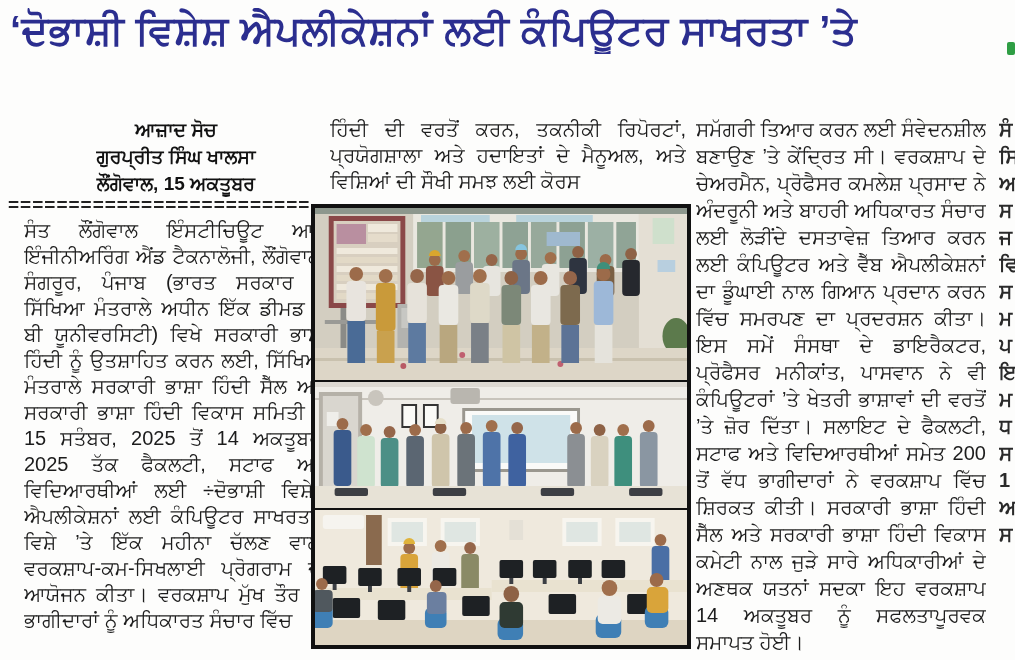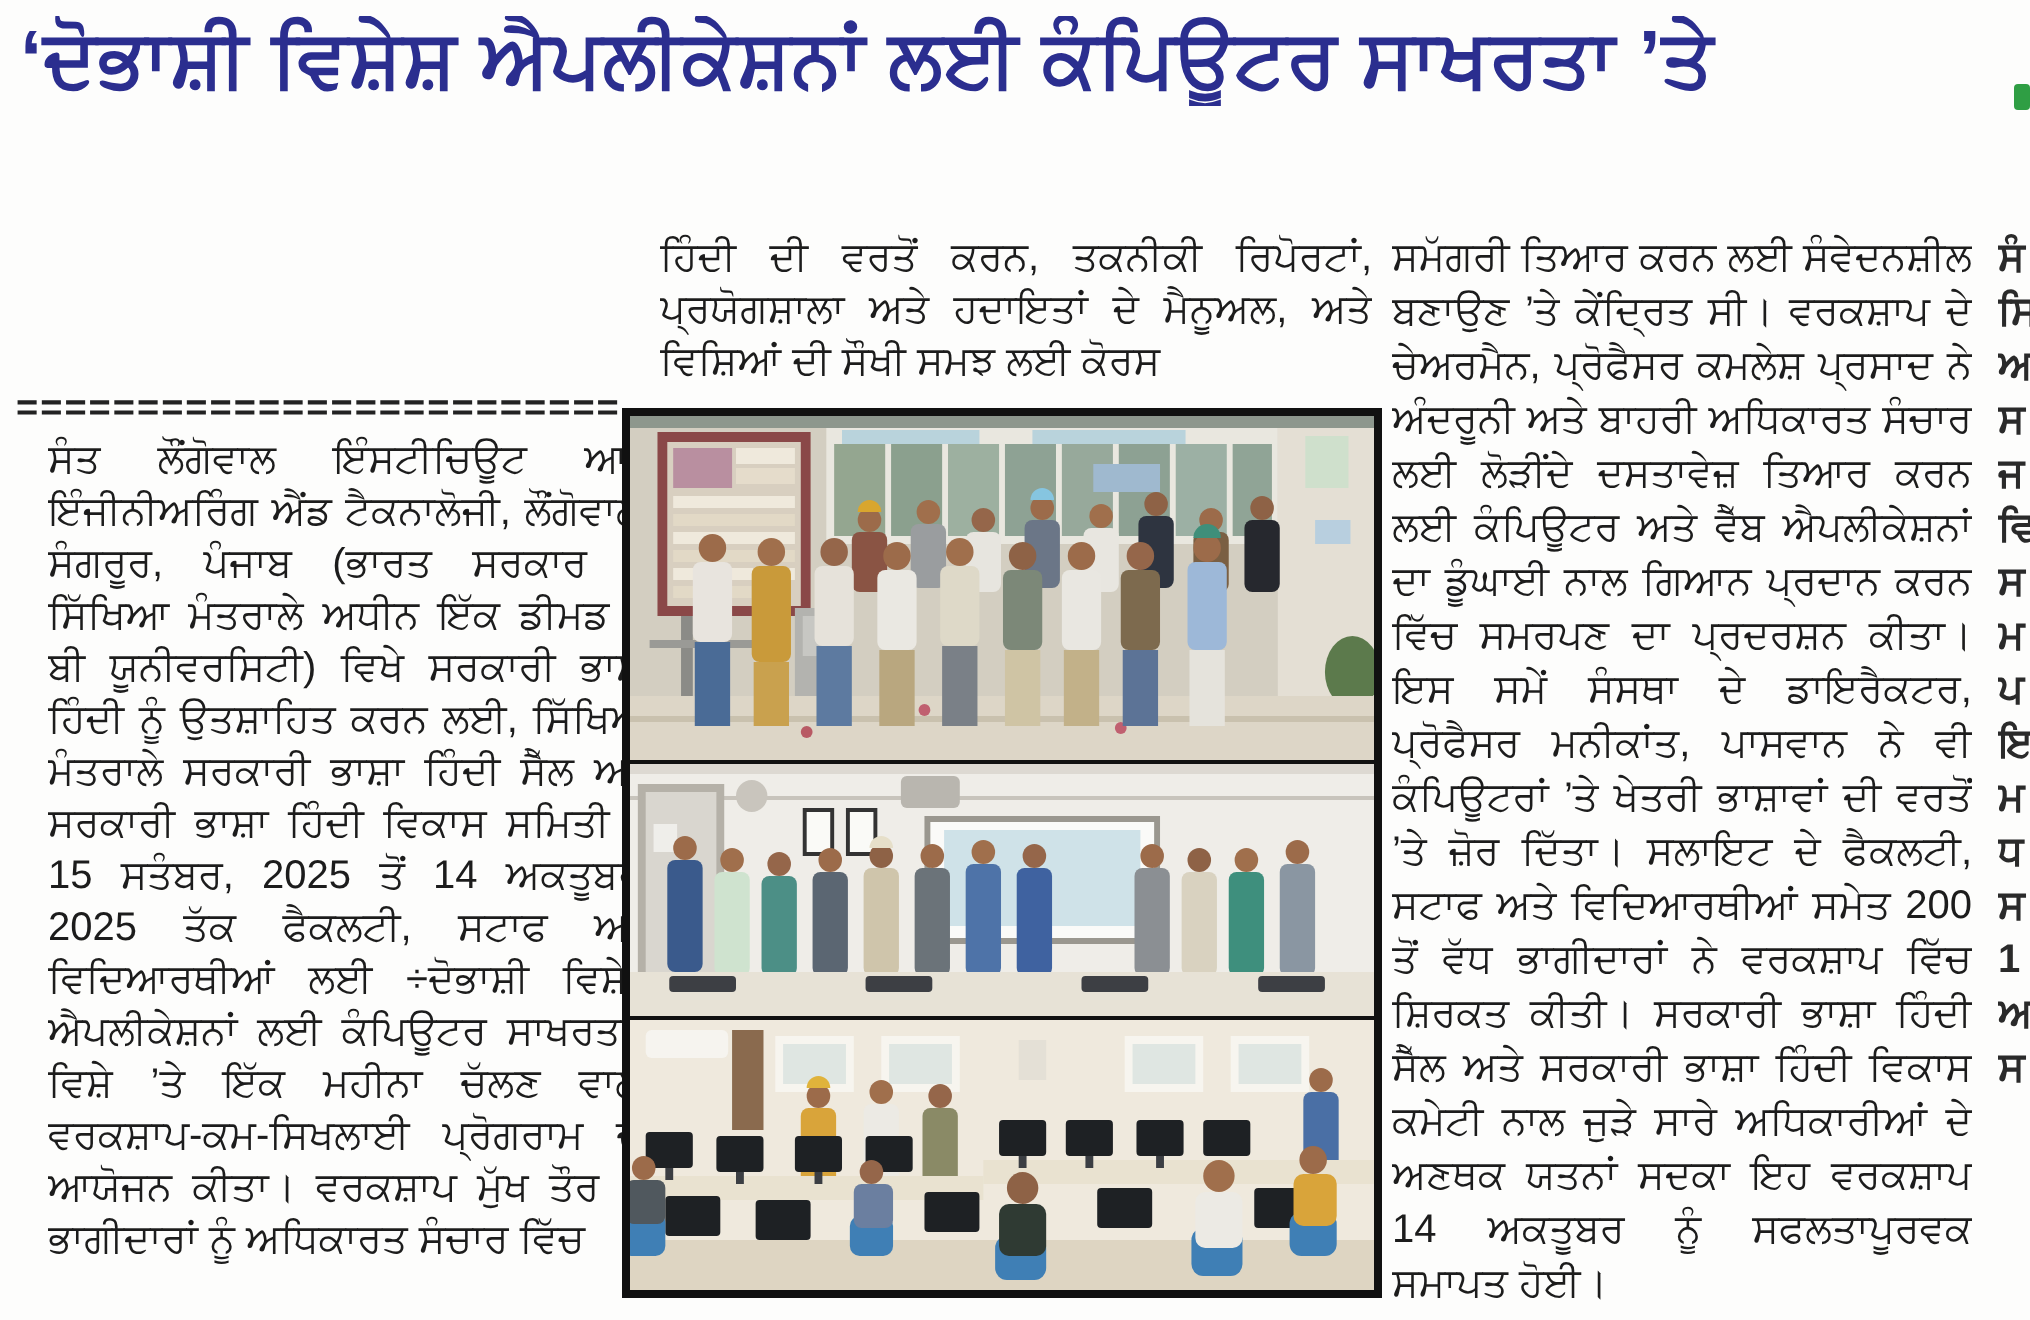--- a/index.html
+++ b/index.html
@@ -51,20 +51,25 @@
 </style>
 </head>
 <body>
 
 <div class="page">
 
   <div id="hl1" class="headline-line" style="color:#2b2e8f">‘ਦੋਭਾਸ਼ੀ ਵਿਸ਼ੇਸ਼ ਐਪਲੀਕੇਸ਼ਨਾਂ ਲਈ ਕੰਪਿਊਟਰ ਸਾਖਰਤਾ ’ਤੇ</div>
 
   <div class="green-mark"></div>
 
+  <div class="byline">
+    <div>ਆਜ਼ਾਦ ਸੋਚ</div>
+    <div>ਗੁਰਪ੍ਰੀਤ ਸਿੰਘ ਖਾਲਸਾ</div>
+    <div>ਲੌਂਗੋਵਾਲ, 15 ਅਕਤੂਬਰ</div>
+  </div>
 
   <div class="separator">==========================</div>
 
   <div id="col1" class="bodycol">ਸੰਤ ਲੌਂਗੋਵਾਲ ਇੰਸਟੀਚਿਊਟ ਆਫ਼ ਇੰਜੀਨੀਅਰਿੰਗ ਐਂਡ ਟੈਕਨਾਲੋਜੀ, ਲੌਂਗੋਵਾਲ, ਸੰਗਰੂਰ, ਪੰਜਾਬ (ਭਾਰਤ ਸਰਕਾਰ ਦੇ ਸਿੱਖਿਆ ਮੰਤਰਾਲੇ ਅਧੀਨ ਇੱਕ ਡੀਮਡ ਟੂ ਬੀ ਯੂਨੀਵਰਸਿਟੀ) ਵਿਖੇ ਸਰਕਾਰੀ ਭਾਸ਼ਾ ਹਿੰਦੀ ਨੂੰ ਉਤਸ਼ਾਹਿਤ ਕਰਨ ਲਈ, ਸਿੱਖਿਆ ਮੰਤਰਾਲੇ ਸਰਕਾਰੀ ਭਾਸ਼ਾ ਹਿੰਦੀ ਸੈੱਲ ਅਤੇ ਸਰਕਾਰੀ ਭਾਸ਼ਾ ਹਿੰਦੀ ਵਿਕਾਸ ਸਮਿਤੀ ਨੇ 15 ਸਤੰਬਰ, 2025 ਤੋਂ 14 ਅਕਤੂਬਰ, 2025 ਤੱਕ ਫੈਕਲਟੀ, ਸਟਾਫ ਅਤੇ ਵਿਦਿਆਰਥੀਆਂ ਲਈ ÷ਦੋਭਾਸ਼ੀ ਵਿਸ਼ੇਸ਼ ਐਪਲੀਕੇਸ਼ਨਾਂ ਲਈ ਕੰਪਿਊਟਰ ਸਾਖਰਤਾ÷ ਵਿਸ਼ੇ ’ਤੇ ਇੱਕ ਮਹੀਨਾ ਚੱਲਣ ਵਾਲੀ ਵਰਕਸ਼ਾਪ-ਕਮ-ਸਿਖਲਾਈ ਪ੍ਰੋਗਰਾਮ ਦਾ ਆਯੋਜਨ ਕੀਤਾ। ਵਰਕਸ਼ਾਪ ਮੁੱਖ ਤੌਰ ’ਤੇ ਭਾਗੀਦਾਰਾਂ ਨੂੰ ਅਧਿਕਾਰਤ ਸੰਚਾਰ ਵਿੱਚ</div>
 
   <div id="col2intro" class="bodycol">ਹਿੰਦੀ ਦੀ ਵਰਤੋਂ ਕਰਨ, ਤਕਨੀਕੀ ਰਿਪੋਰਟਾਂ, ਪ੍ਰਯੋਗਸ਼ਾਲਾ ਅਤੇ ਹਦਾਇਤਾਂ ਦੇ ਮੈਨੂਅਲ, ਅਤੇ ਵਿਸ਼ਿਆਂ ਦੀ ਸੌਖੀ ਸਮਝ ਲਈ ਕੋਰਸ</div>
 
   <div id="col3" class="bodycol">ਸਮੱਗਰੀ ਤਿਆਰ ਕਰਨ ਲਈ ਸੰਵੇਦਨਸ਼ੀਲ ਬਣਾਉਣ ’ਤੇ ਕੇਂਦ੍ਰਿਤ ਸੀ। ਵਰਕਸ਼ਾਪ ਦੇ ਚੇਅਰਮੈਨ, ਪ੍ਰੋਫੈਸਰ ਕਮਲੇਸ਼ ਪ੍ਰਸਾਦ ਨੇ ਅੰਦਰੂਨੀ ਅਤੇ ਬਾਹਰੀ ਅਧਿਕਾਰਤ ਸੰਚਾਰ ਲਈ ਲੋੜੀਂਦੇ ਦਸਤਾਵੇਜ਼ ਤਿਆਰ ਕਰਨ ਲਈ ਕੰਪਿਊਟਰ ਅਤੇ ਵੈੱਬ ਐਪਲੀਕੇਸ਼ਨਾਂ ਦਾ ਡੂੰਘਾਈ ਨਾਲ ਗਿਆਨ ਪ੍ਰਦਾਨ ਕਰਨ ਵਿੱਚ ਸਮਰਪਣ ਦਾ ਪ੍ਰਦਰਸ਼ਨ ਕੀਤਾ। ਇਸ ਸਮੇਂ ਸੰਸਥਾ ਦੇ ਡਾਇਰੈਕਟਰ, ਪ੍ਰੋਫੈਸਰ ਮਨੀਕਾਂਤ, ਪਾਸਵਾਨ ਨੇ ਵੀ ਕੰਪਿਊਟਰਾਂ ’ਤੇ ਖੇਤਰੀ ਭਾਸ਼ਾਵਾਂ ਦੀ ਵਰਤੋਂ ’ਤੇ ਜ਼ੋਰ ਦਿੱਤਾ। ਸਲਾਇਟ ਦੇ ਫੈਕਲਟੀ, ਸਟਾਫ ਅਤੇ ਵਿਦਿਆਰਥੀਆਂ ਸਮੇਤ 200 ਤੋਂ ਵੱਧ ਭਾਗੀਦਾਰਾਂ ਨੇ ਵਰਕਸ਼ਾਪ ਵਿੱਚ ਸ਼ਿਰਕਤ ਕੀਤੀ। ਸਰਕਾਰੀ ਭਾਸ਼ਾ ਹਿੰਦੀ ਸੈੱਲ ਅਤੇ ਸਰਕਾਰੀ ਭਾਸ਼ਾ ਹਿੰਦੀ ਵਿਕਾਸ ਕਮੇਟੀ ਨਾਲ ਜੁੜੇ ਸਾਰੇ ਅਧਿਕਾਰੀਆਂ ਦੇ ਅਣਥਕ ਯਤਨਾਂ ਸਦਕਾ ਇਹ ਵਰਕਸ਼ਾਪ 14 ਅਕਤੂਬਰ ਨੂੰ ਸਫਲਤਾਪੂਰਵਕ ਸਮਾਪਤ ਹੋਈ।</div>
 
   <div id="col4sliver">ਸੰ

